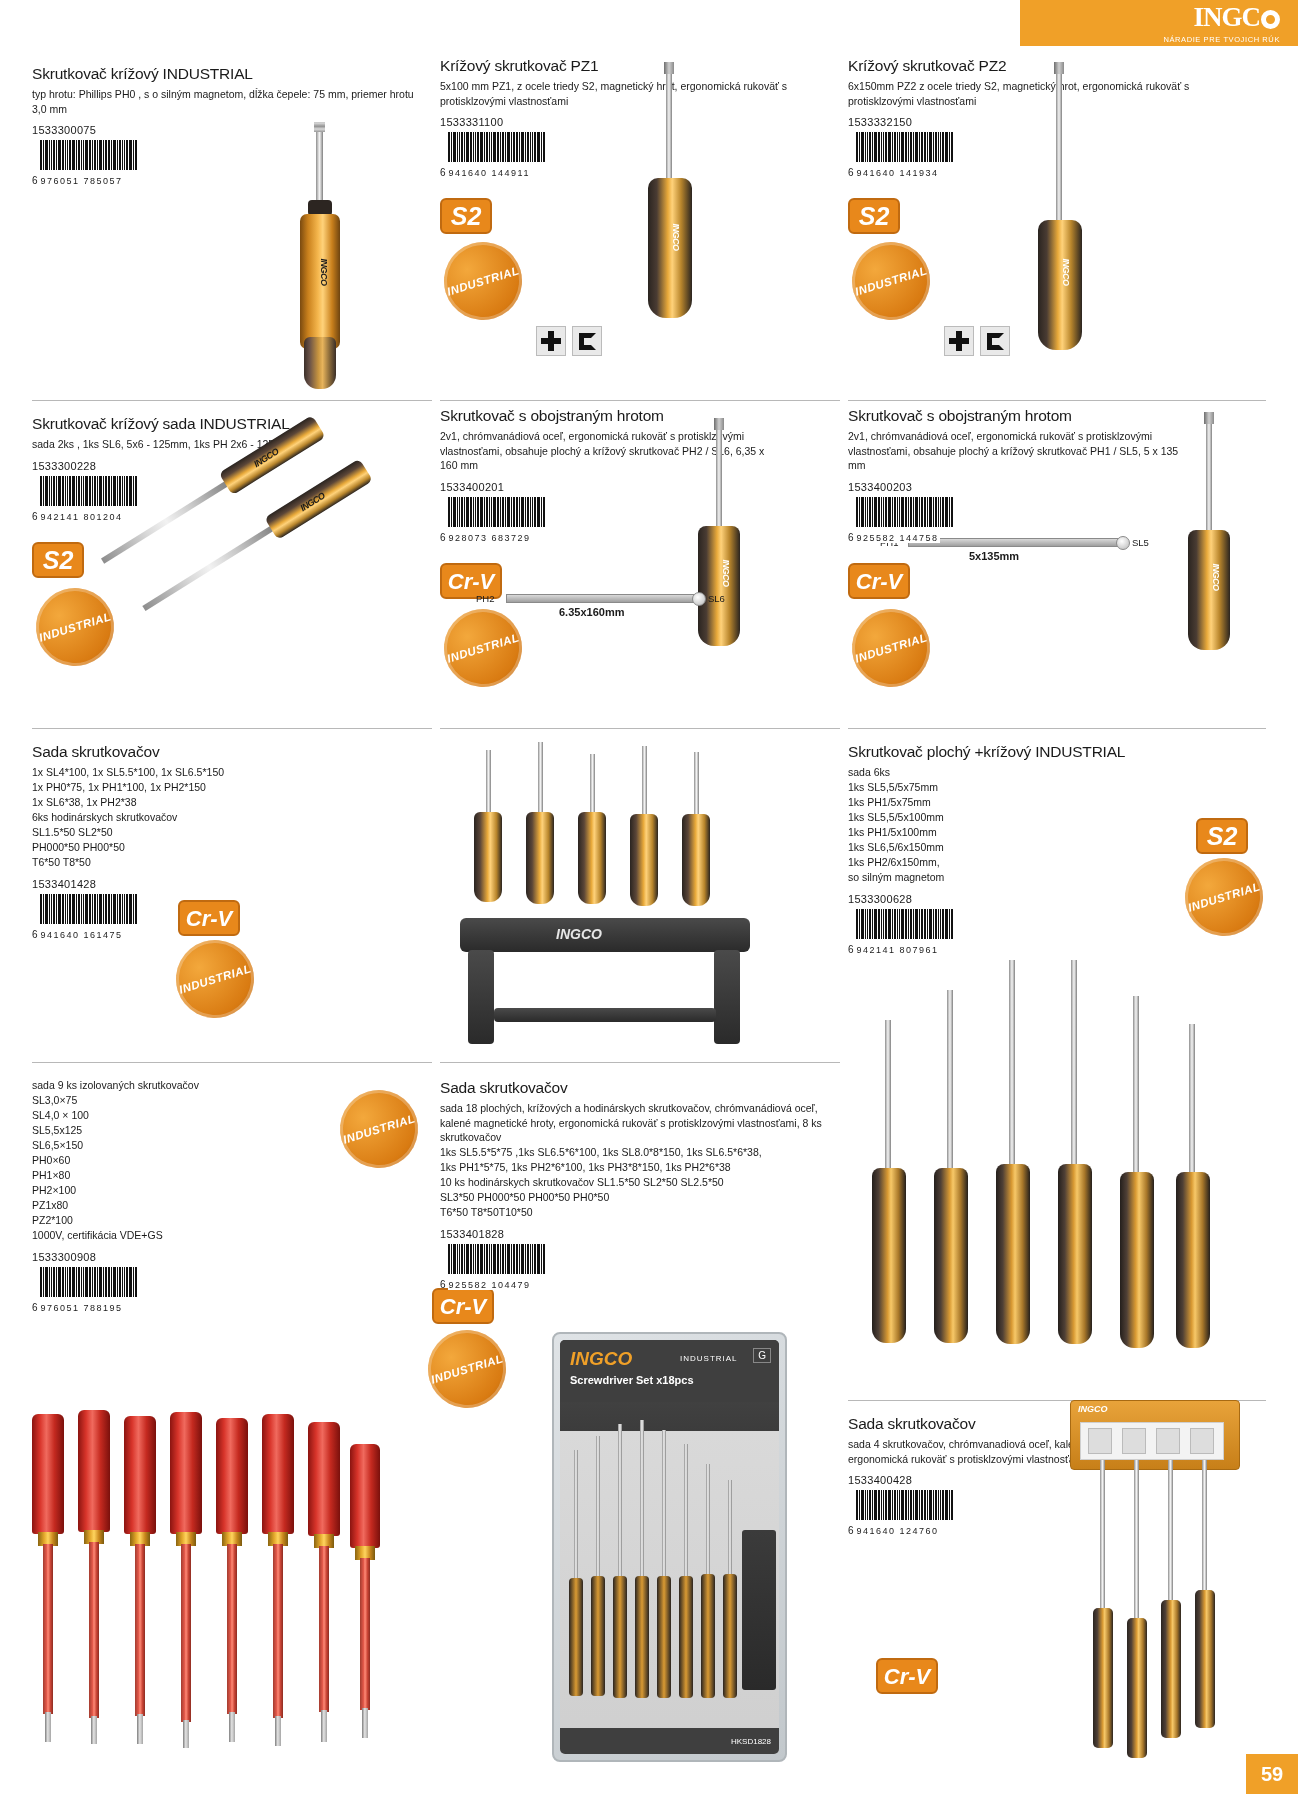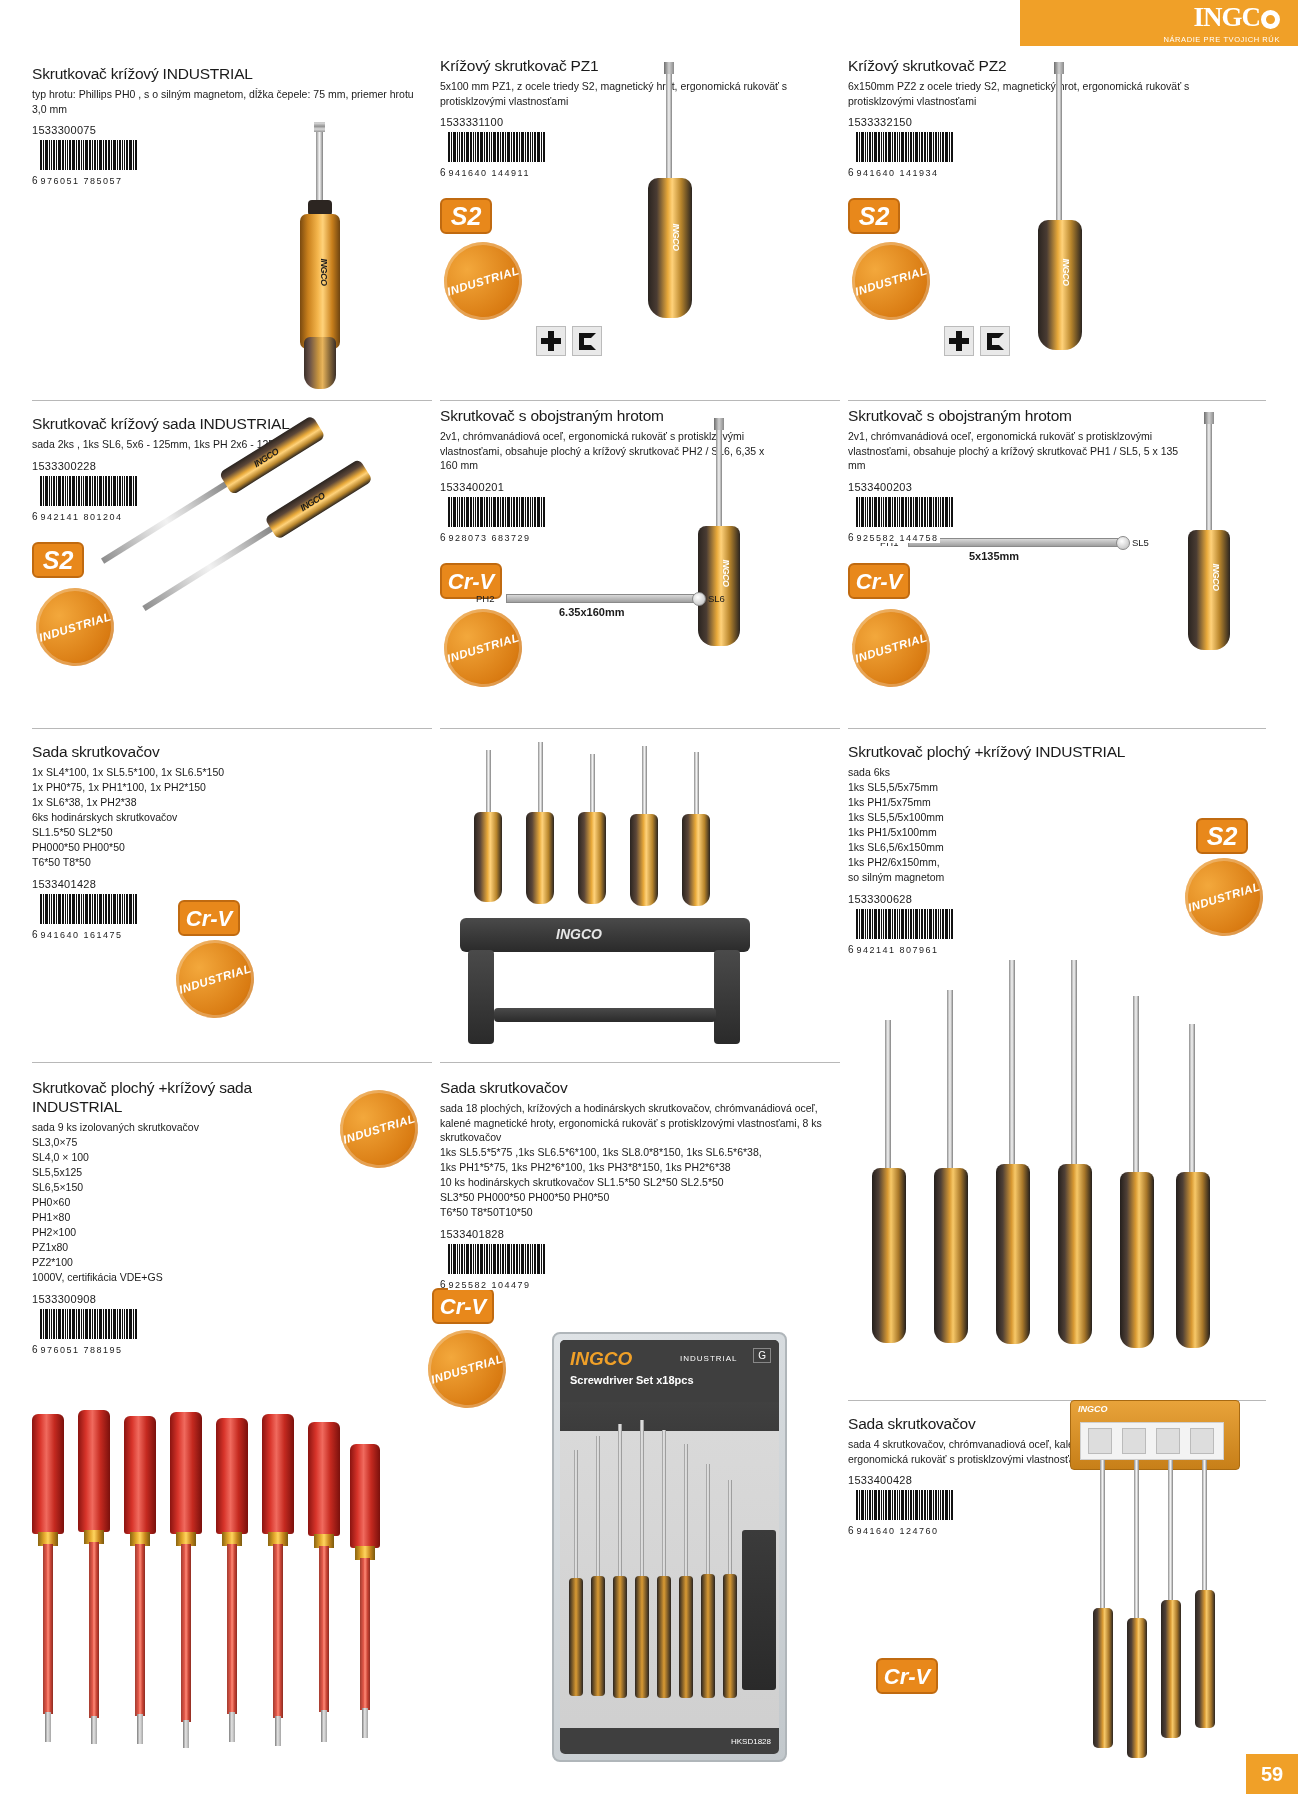--- a/index.html
+++ b/index.html
@@ -833,21 +833,20 @@
         background:linear-gradient(90deg,#241f1c,#4f4036 20%,#d99a33 46%,#f7c868 56%,#a9782a 78%,#241f1c);"></div>
   </div>
   <div class="sd" style="left:304px; top:64px; width:40px; height:326px;">
     <div class="shaft" style="left:15px; top:0; width:6px; height:150px;"></div>
     <div class="handle" style="left:2px; top:148px; width:34px; height:176px; border-radius:8px 8px 14px 14px;
         background:linear-gradient(90deg,#241f1c,#4f4036 20%,#d99a33 46%,#f7c868 56%,#a9782a 78%,#241f1c);"></div>
   </div>
 </div>
 
 <div class="block" style="left:32px; top:1078px; width:300px;">
-  <h2 class="title">Skrutkovač plochý +krížový sada INDUSTRIAL</h2>
   <p class="desc">sada 9 ks izolovaných skrutkovačov</p>
   <div class="spec">
     <div>SL3,0×75</div>
     <div>SL4,0 × 100</div>
     <div>SL5,5x125</div>
     <div>SL6,5×150</div>
     <div>PH0×60</div>
     <div>PH1×80</div>
     <div>PH2×100</div>
     <div>PZ1x80</div>

